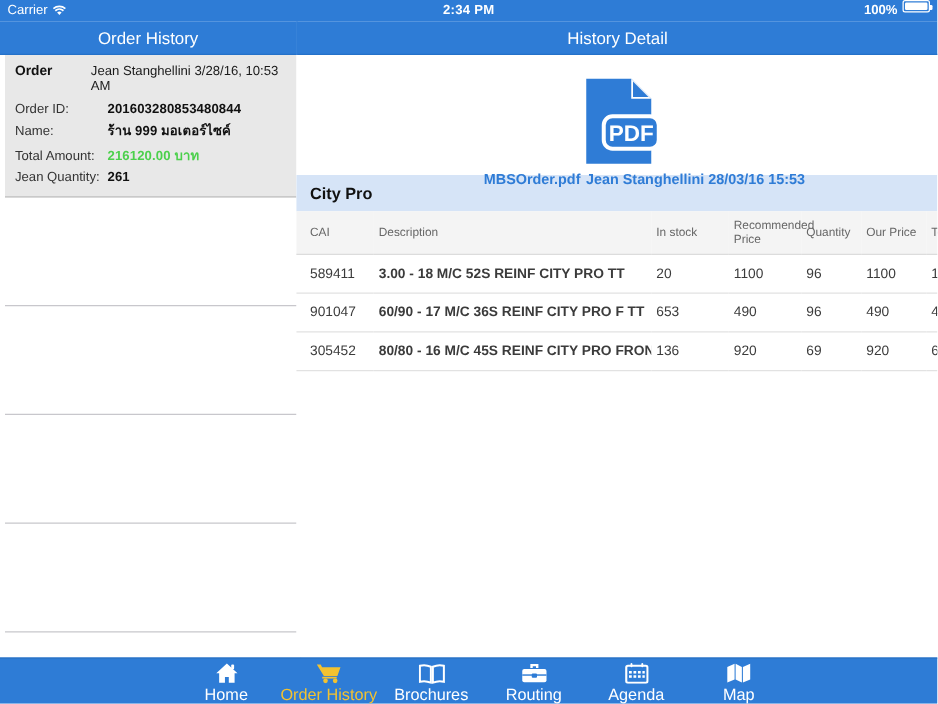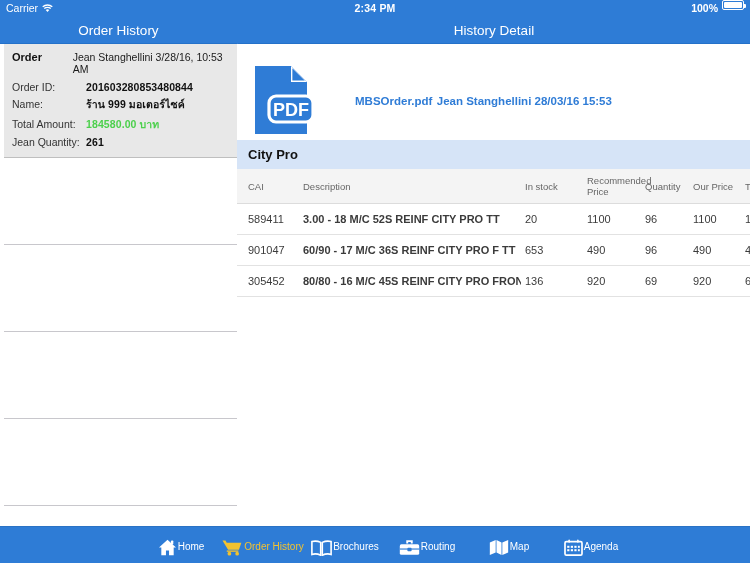--- a/index.html
+++ b/index.html
@@ -61,21 +61,21 @@
   .kv .v.thai { font-weight: bold; }
 
   .empty-rows { position: relative; }
   .empty-row { height: 87px; border-bottom: 1px solid #c8c7cc; }
 
   
   .detail {
     position: absolute; top: 44px; left: 237px; width: 513px; height: 482px;
     background: #ffffff; overflow: hidden;
   }
-  .attachment { display: flex; align-items: center; padding: 16px 0 0 12px; height: 96px; }
+  .attachment { display: flex; align-items: center; padding: 16px 0 0 12px; height: 96px; flex-direction: column; }
   .pdf-icon { width: 74px; height: 74px; flex: 0 0 74px; }
   .att-text { margin-left: 32px; }
   .att-name { font-size: 11.5px; font-weight: bold; color: #2f7cd6; line-height: 16px; }
   .att-meta { font-size: 11.5px; font-weight: bold; color: #2f7cd6; line-height: 16px; }
 
   .section-header {
     background: #d6e4f7; height: 29px; line-height: 29px;
     padding-left: 11px; font-size: 13px; font-weight: bold; color: #111;
   }
   table.items { width: 100%; border-collapse: collapse; table-layout: fixed; }
@@ -104,23 +104,23 @@
   .d3 { font-size: 7.5px; }
 
   
   .tabbar {
     position: absolute; left: 0; bottom: 0; width: 750px; height: 37px;
     background: #2e7cd6; display: flex; align-items: stretch;
     border-top: 1px solid #2a72c4;
   }
   .tabspacer { flex: 0 0 140px; }
   .tab {
-    flex: 0 0 82px; display: flex; flex-direction: row;
+    flex: 0 0 82px; display: flex; flex-direction: column;
     align-items: center; justify-content: center; gap: 1px;
-    color: #ffffff; font-size: 10px; padding-top: 2px;
+    color: #ffffff; font-size: 13px; padding-top: 2px;
   }
   .tab .glyph { height: 19px; display: flex; align-items: flex-end; }
   .tab.active { color: #f2c230; }
   .tab.active svg { fill: #f2c230; }
   .tab svg { fill: #ffffff; }
   .tabend { flex: 1 1 auto; }
 </style>
 </head>
 <body>
 
@@ -166,21 +166,21 @@
       <div class="kv">
         <span class="k">Order ID:</span>
         <span class="v">201603280853480844</span>
       </div>
       <div class="kv">
         <span class="k">Name:</span>
         <span class="v thai">ร้าน 999 มอเตอร์ไซค์</span>
       </div>
       <div class="kv">
         <span class="k">Total Amount:</span>
-        <span class="v green">184580.00 บาท</span>
+        <span class="v green">216120.00 บาท</span>
       </div>
       <div class="kv">
         <span class="k">Jean Quantity:</span>
         <span class="v">261</span>
       </div>
     </div>
 
     <div class="empty-rows">
       <div class="empty-row"></div>
       <div class="empty-row"></div>
@@ -296,44 +296,44 @@
           <rect x="1" y="6" width="24" height="13" rx="2"></rect>
           <rect x="10.4" y="10.4" width="5.2" height="4.2" rx="1" fill="#2e7cd6"></rect>
           <rect x="1" y="11.2" width="24" height="1.4" fill="#2e7cd6"></rect>
         </svg>
       </span>
       <span>Routing</span>
     </div>
 
     <div class="tab">
       <span class="glyph">
-        <svg width="20" height="17" viewBox="0 0 24 20">
-          <path d="M1 4 l7 -3 v15 l-7 3 z"></path>
-          <path d="M9 1 l6 3 v15 l-6 -3 z"></path>
-          <path d="M16 4 l7 -3 v15 l-7 3 z"></path>
-        </svg>
-      </span>
-      <span>Map</span>
-    </div>
-
-    <div class="tab">
-      <span class="glyph">
         <svg width="19" height="17" viewBox="0 0 22 20">
           <rect x="5" y="0.5" width="1.8" height="4" rx="0.9"></rect>
           <rect x="15.2" y="0.5" width="1.8" height="4" rx="0.9"></rect>
           <rect x="1" y="3" width="20" height="16" rx="1.6" fill="none" stroke="#fff" stroke-width="2"></rect>
           <rect x="3.6" y="8" width="2.6" height="2.4"></rect>
           <rect x="7.8" y="8" width="2.6" height="2.4"></rect>
           <rect x="12" y="8" width="2.6" height="2.4"></rect>
           <rect x="16.2" y="8" width="2.2" height="2.4"></rect>
           <rect x="3.6" y="12" width="2.6" height="2.4"></rect>
           <rect x="7.8" y="12" width="2.6" height="2.4"></rect>
           <rect x="12" y="12" width="2.6" height="2.4"></rect>
           <rect x="16.2" y="12" width="2.2" height="2.4"></rect>
         </svg>
       </span>
       <span>Agenda</span>
     </div>
 
+    <div class="tab">
+      <span class="glyph">
+        <svg width="20" height="17" viewBox="0 0 24 20">
+          <path d="M1 4 l7 -3 v15 l-7 3 z"></path>
+          <path d="M9 1 l6 3 v15 l-6 -3 z"></path>
+          <path d="M16 4 l7 -3 v15 l-7 3 z"></path>
+        </svg>
+      </span>
+      <span>Map</span>
+    </div>
+
     <div class="tabend"></div>
   </div>
 
 </div>
 
 </body></html>

